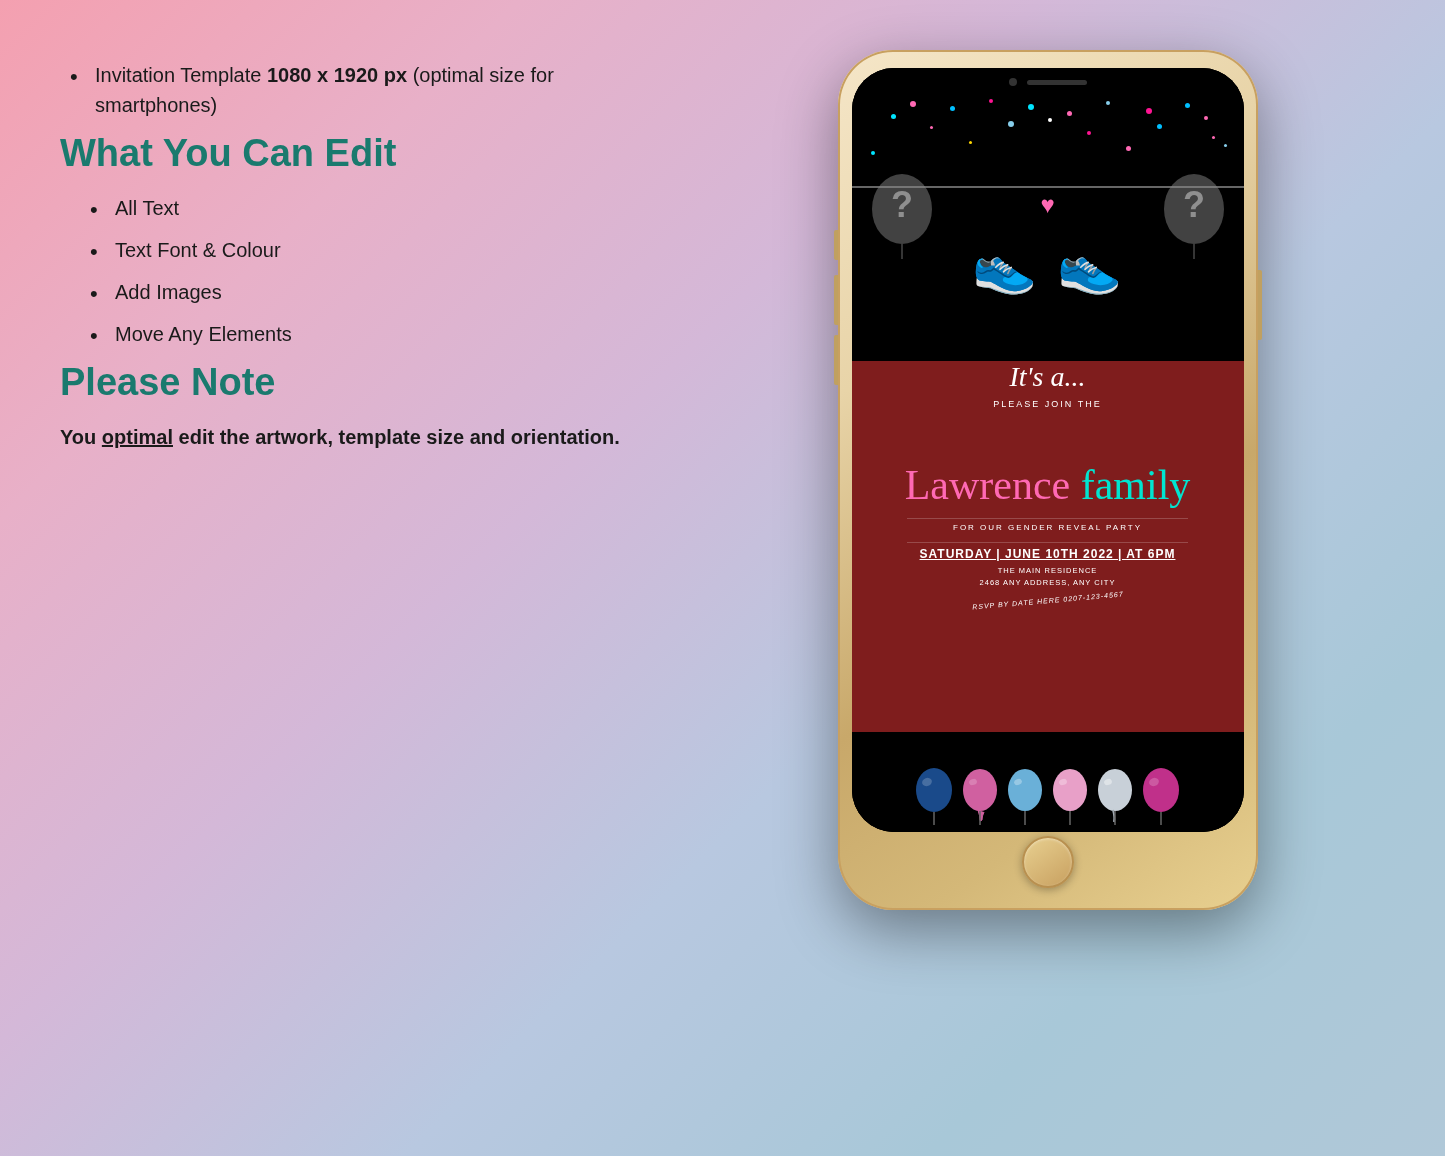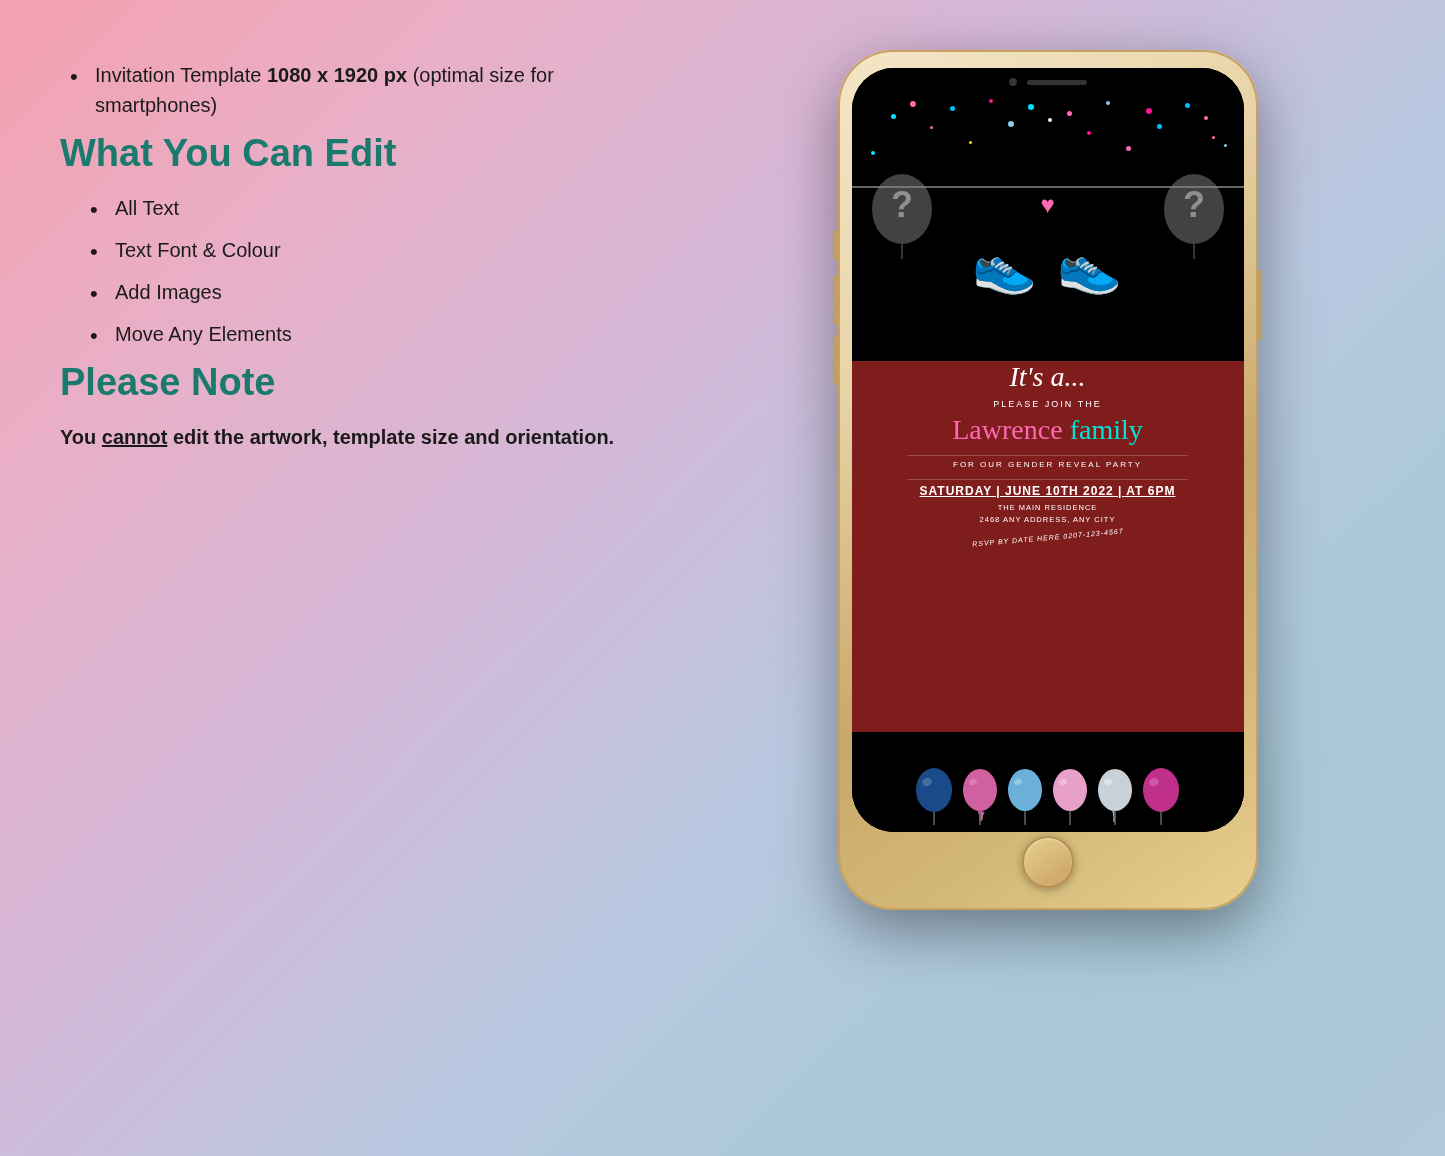--- a/index.html
+++ b/index.html
@@ -423,21 +423,21 @@
   <ul class="bullet-list sub-list">
     <li>All Text</li>
     <li>Text Font &amp; Colour</li>
     <li>Add Images</li>
     <li>Move Any Elements</li>
   </ul>
 
   <h2 class="section-title">Please Note</h2>
 
   <p class="please-note-text">
-    You <span class="underline">cannot</span> edit the artwork, template size and orientation.
+    You <span class="underline">optimal</span> edit the artwork, template size and orientation.
   </p>
 
 </div>
 
 <div class="right-panel">
 
   <div class="phone-container">
     <div class="phone-outer">
 
       <div class="phone-side-btn-left"></div>
@@ -499,21 +499,21 @@
               </svg>
             </div>
           </div>
 
           <div class="invite-text-area">
 
             <div class="its-a-text">It's a...</div>
 
             <div class="please-join-text">PLEASE JOIN THE</div>
 
-            <div style="font-family: 'Brush Script MT', cursive; font-size: 28px; line-height: 1.2; margin-bottom: 4px;">
+            <div style="font-family: 'Brush Script MT', cursive; font-size: 42px; line-height: 1.2; margin-bottom: 4px; margin-top: 47px;">
               <span style="color: #ff69b4;">Lawrence</span>
               <span style="color: #00e5d1;">family</span>
             </div>
 
             <div class="divider-line"></div>
 
             <div class="gender-reveal-text">FOR OUR GENDER REVEAL PARTY</div>
 
             <div class="divider-line"></div>
 

